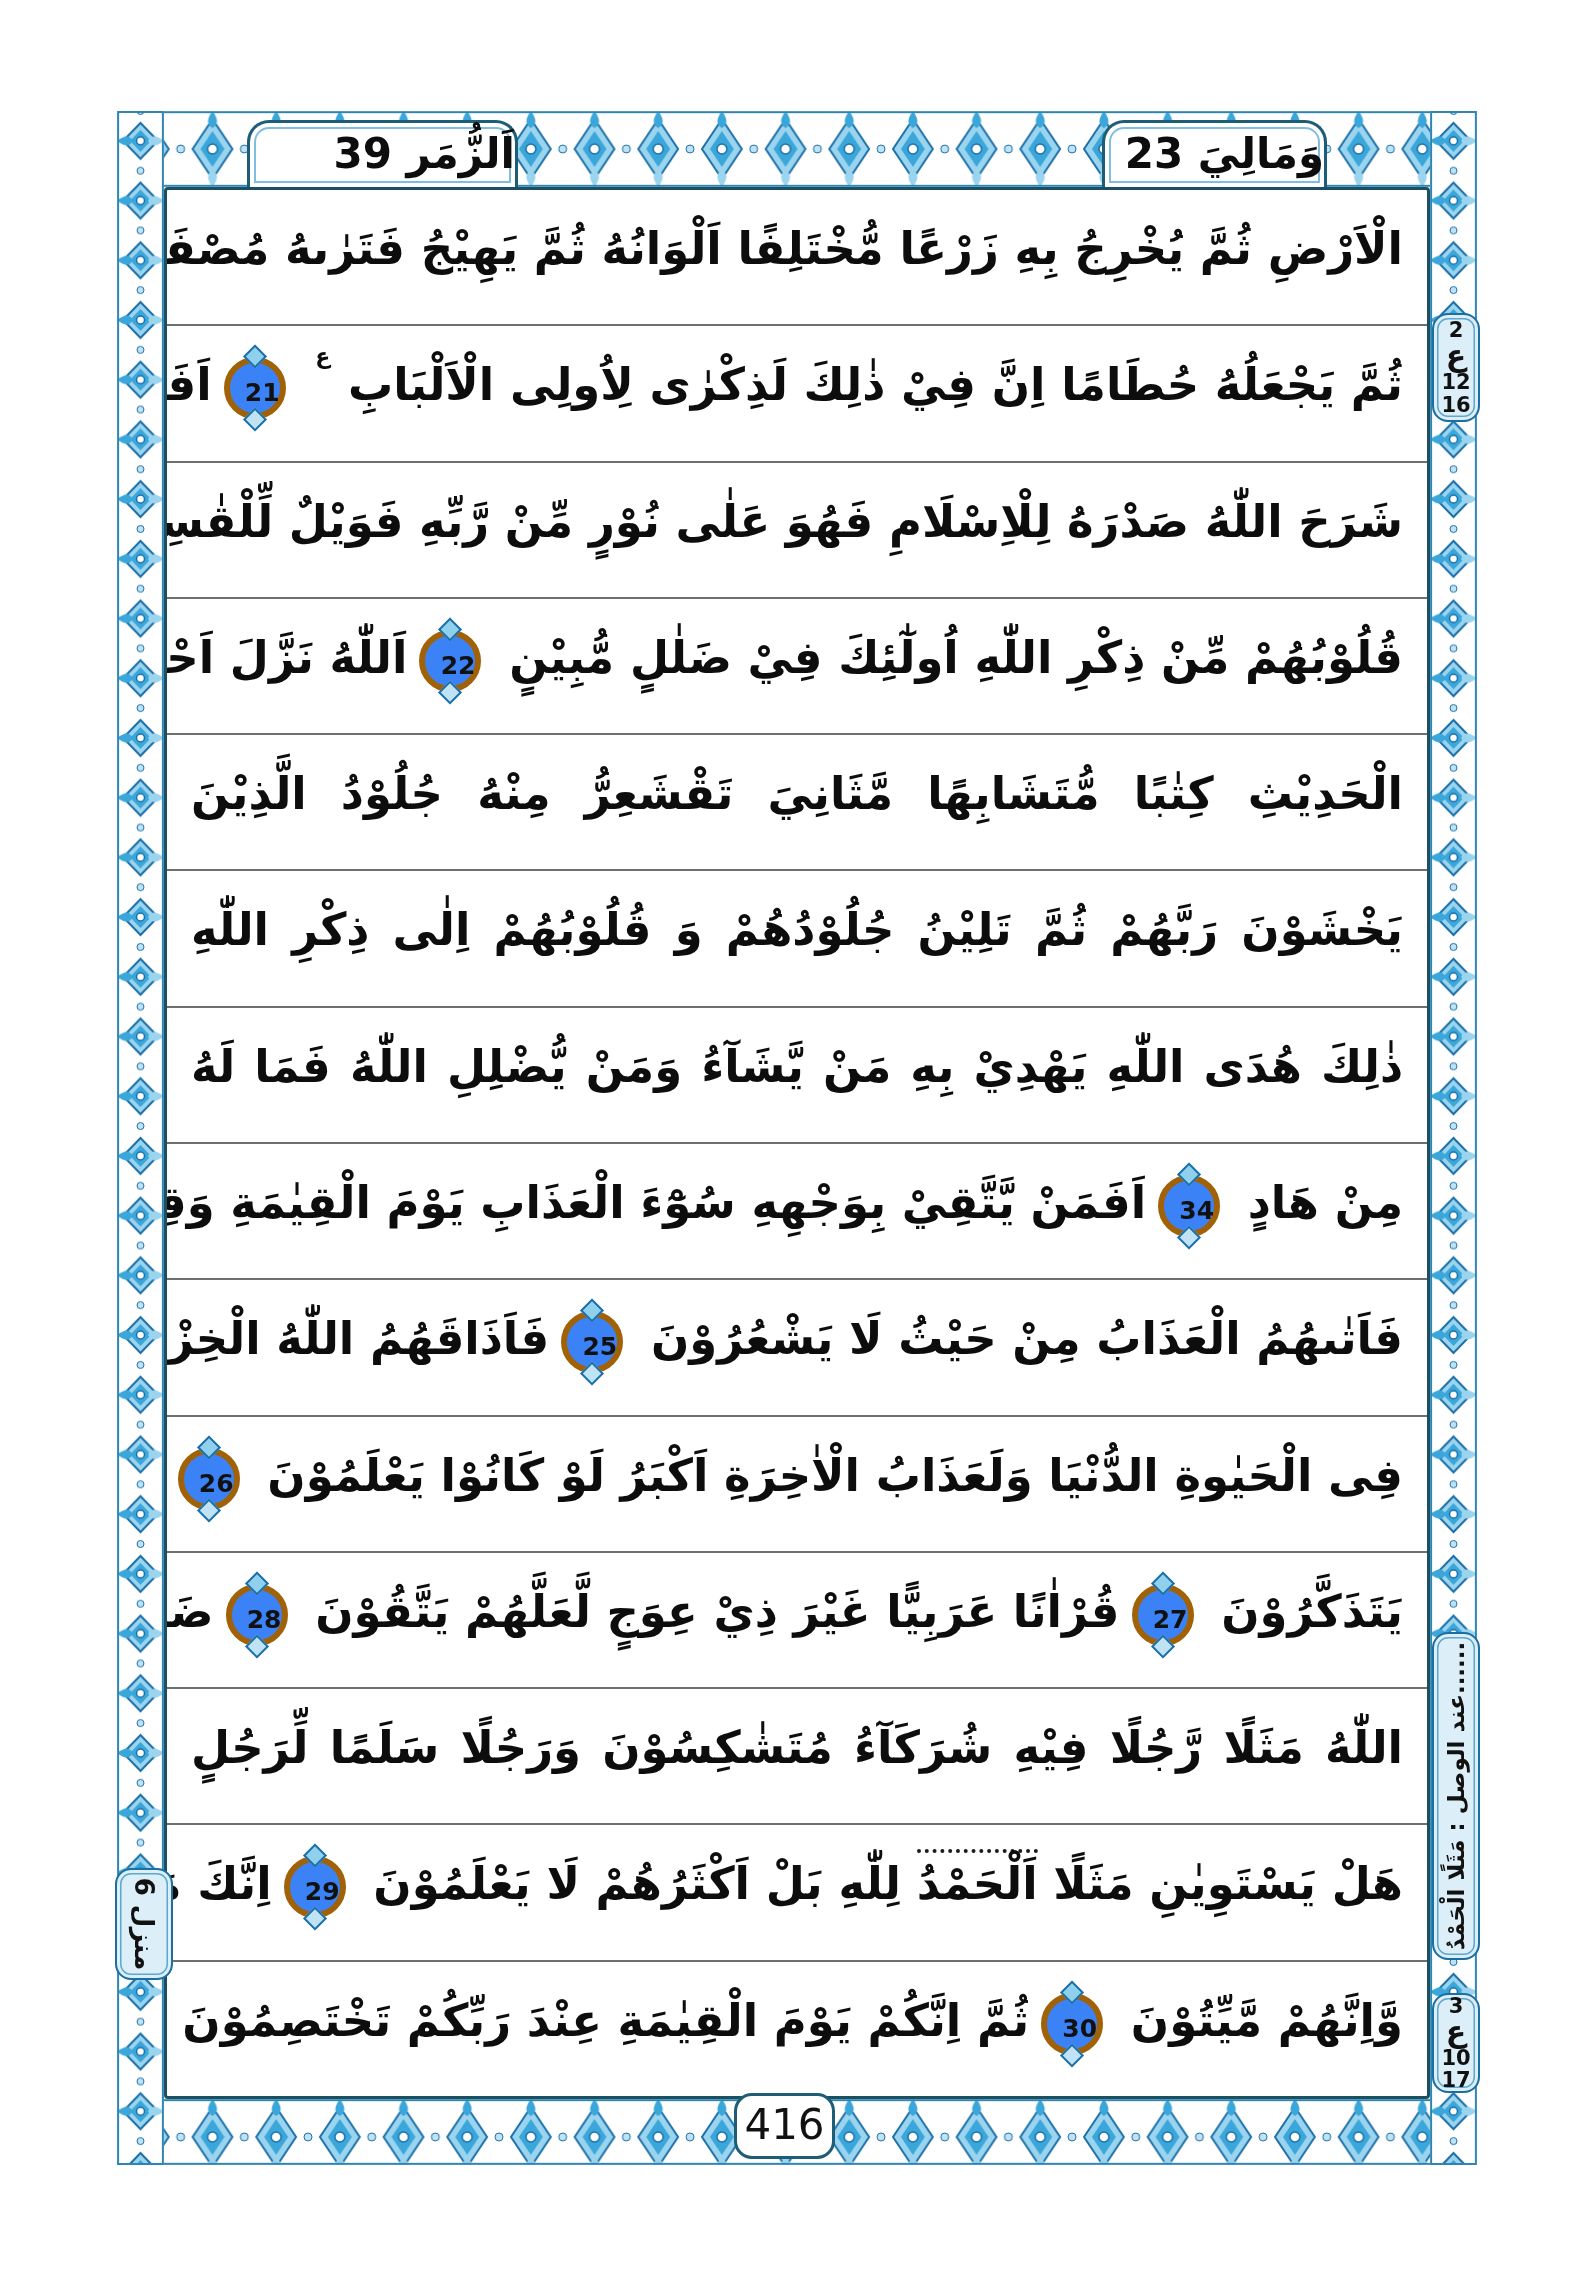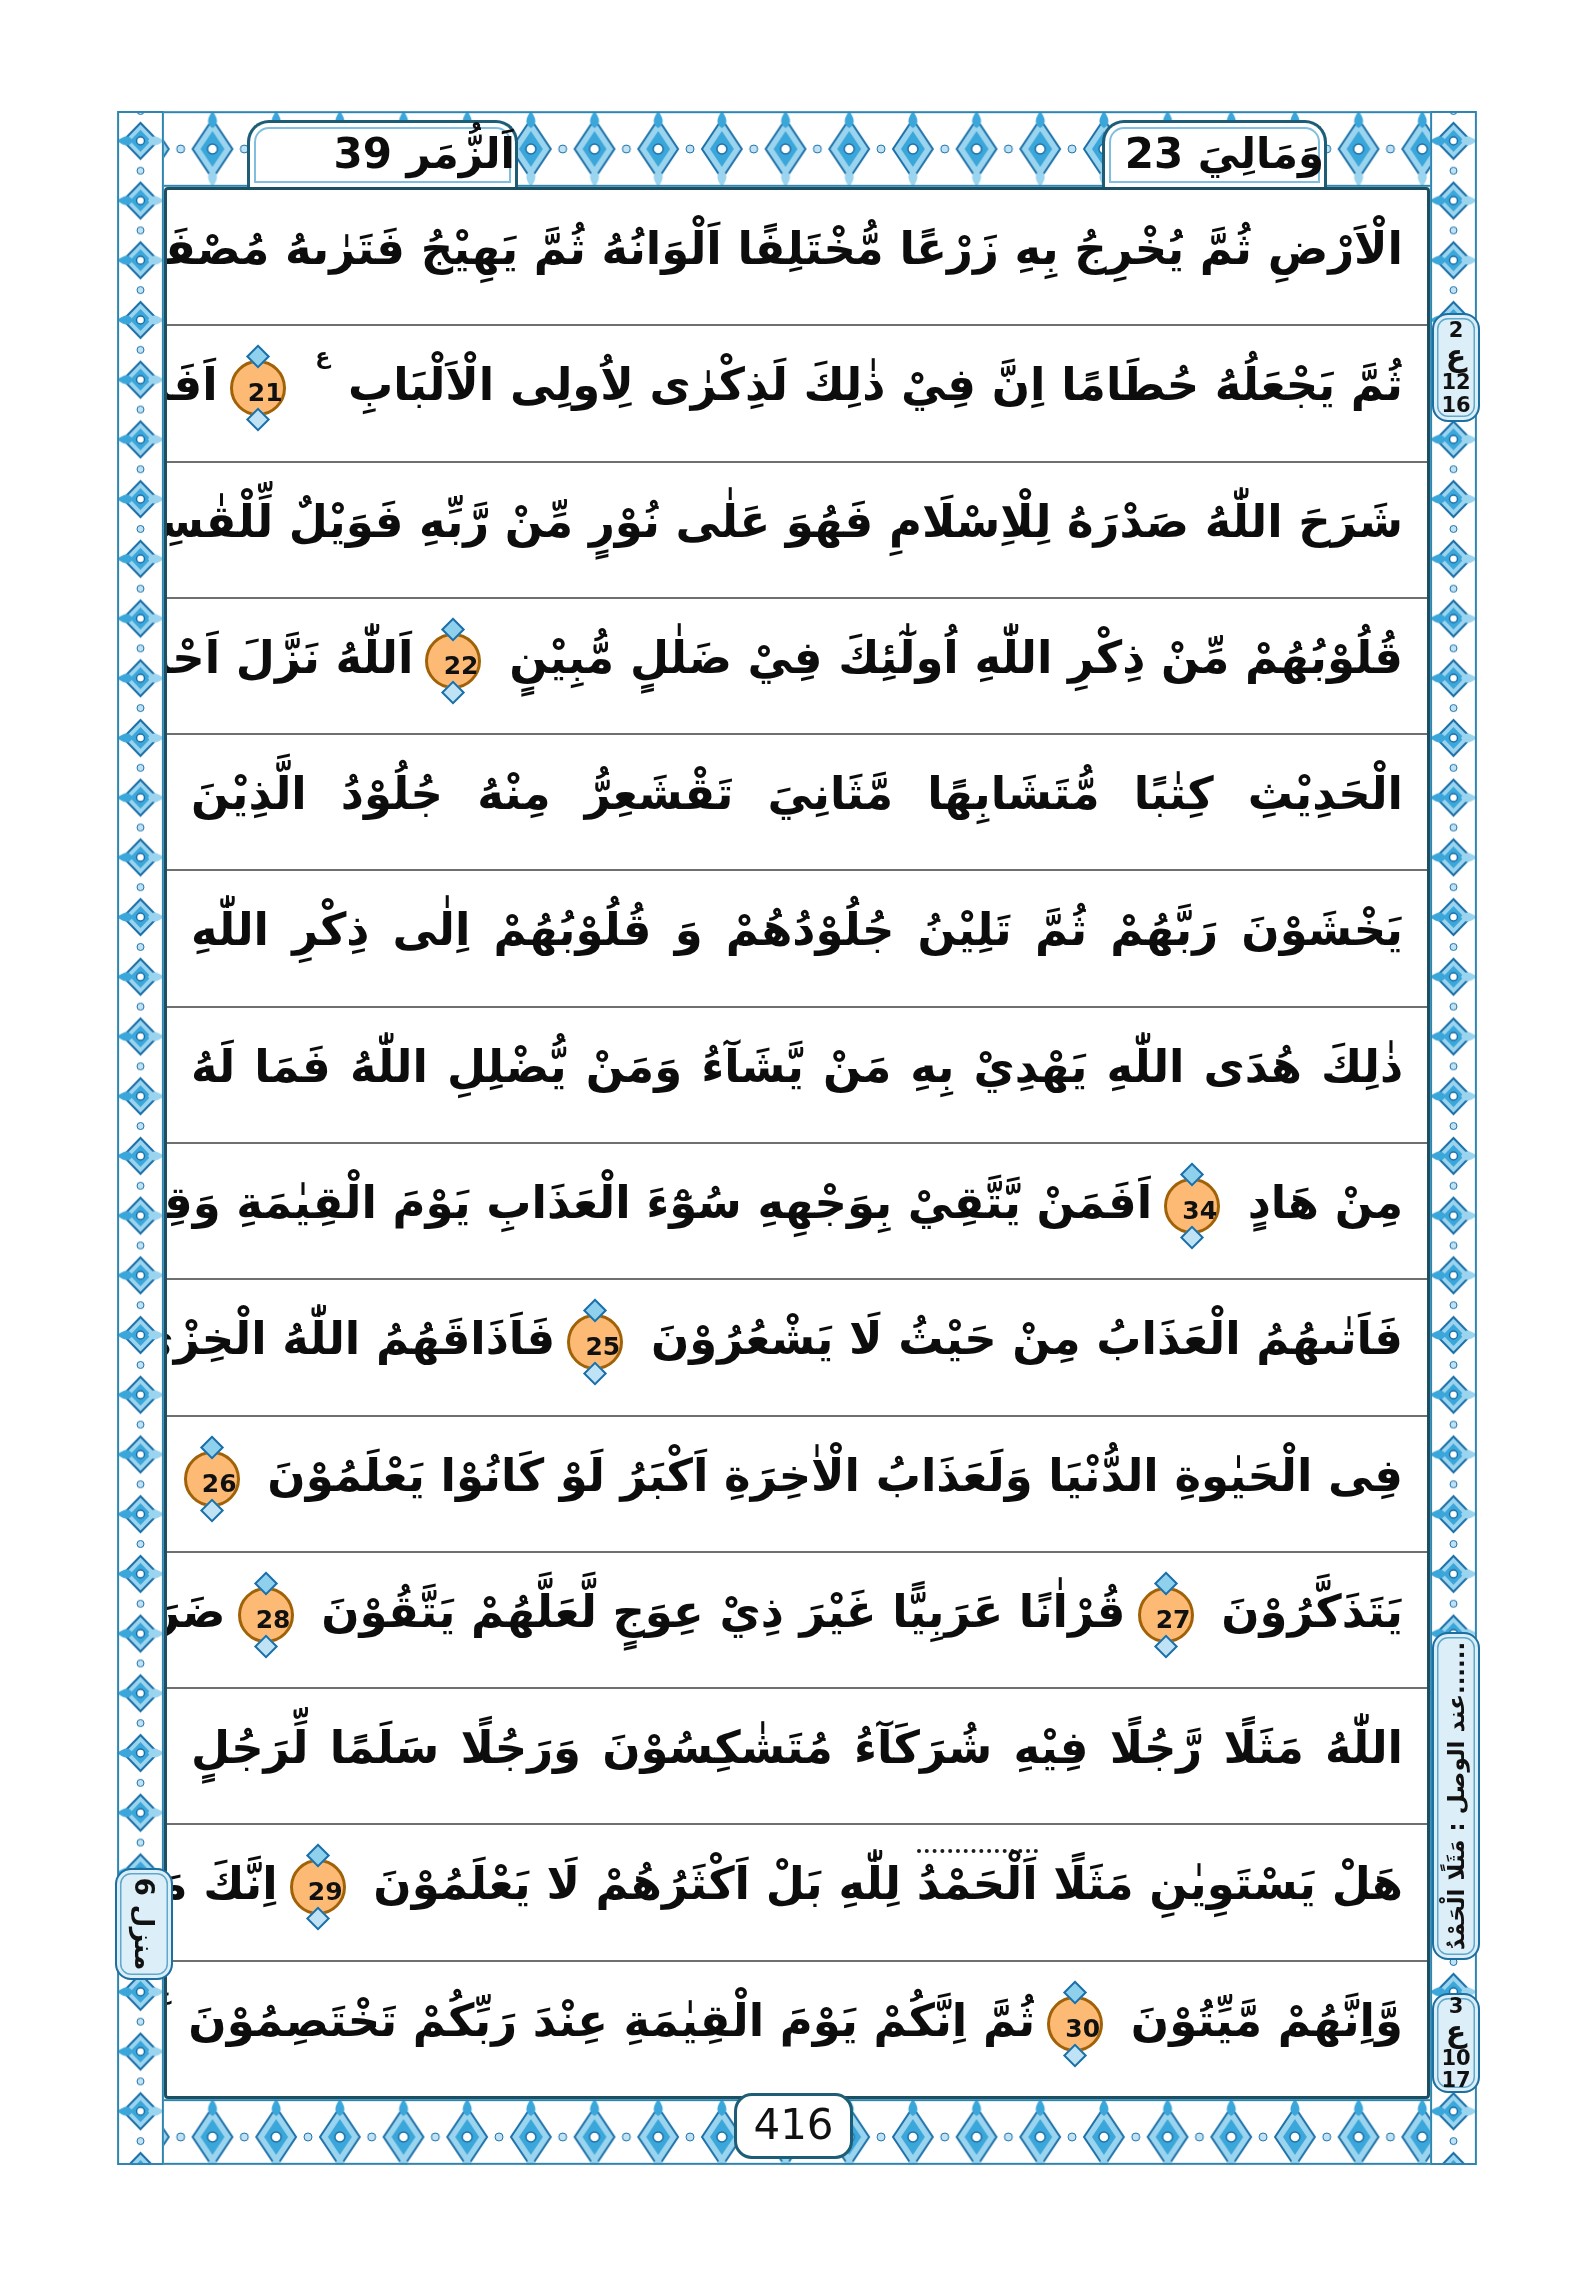--- a/index.html
+++ b/index.html
@@ -21,21 +21,21 @@
   .line{flex:1 1 0;box-sizing:border-box;padding:0 24px;direction:rtl;
         text-align:justify;text-align-last:justify;white-space:nowrap;overflow:hidden;
         font-size:45px;font-weight:bold;color:#0d0d0d;line-height:117px;}
   .line + .line{border-top:2px solid #6f6f6f;}
   .seg{display:inline;}
   .seg.dot-top{border-top:4px dotted #1c1c1c;padding-top:4px;}
   .seg.ain{display:inline-block;font-size:22px;vertical-align:36px;margin:0 2px;line-height:normal;}
 
   
   .ayah{display:inline-block;position:relative;width:50px;height:50px;margin:0 12px;
-        border:3px solid #a16207;border-radius:50%;background:#fdba74;vertical-align:middle;
+        border:6px solid #a16207;border-radius:50%;background:#3b82f6;vertical-align:middle;
         text-align:center;line-height:46px;}
   .ayah .num{font-size:25px;font-weight:bold;color:#111;direction:ltr;display:inline-block;
              text-align:center;letter-spacing:0;}
   .ayah::before,.ayah::after{content:"";position:absolute;left:50%;width:13px;height:13px;
         background:#8FD0EC;border:2px solid #1B6FA8;transform:translateX(-50%) rotate(45deg);}
   .ayah::before{top:-15px;}
   .ayah::after{bottom:-15px;background:#BFE3F4;}
 
   
   .tab{position:absolute;top:120px;height:67px;box-sizing:border-box;background:#fff;
@@ -56,21 +56,21 @@
   .ruku-num{font-size:21px;font-weight:bold;color:#111;line-height:1.05;}
   .ruku-ain{font-size:30px;font-weight:bold;color:#111;line-height:1.0;}
   #wasl-box{left:1432px;top:1632px;width:48px;height:328px;}
   #wasl-box .rot{transform:rotate(-90deg);white-space:nowrap;direction:rtl;
                  font-size:23px;font-weight:bold;color:#111;}
   #manzil-box{left:115px;top:1868px;width:58px;height:112px;}
   #manzil-box .rot{transform:rotate(90deg);white-space:nowrap;direction:rtl;
                    font-size:26px;font-weight:bold;color:#111;}
 
   
-  #page-num-box{position:absolute;left:734px;top:2093px;width:119px;height:66px;
+  #page-num-box{position:absolute;left:734px;top:2093px;width:101px;height:66px;
         box-sizing:border-box;background:#fff;border:3px solid #1d5d75;border-radius:18px;
         text-align:center;line-height:58px;font-size:42px;color:#111;z-index:6;}
 </style>
 </head>
 <body>
 
 <div id="stage">
 
   <svg width="0" height="0" style="position:absolute" aria-hidden="true">
     <defs>

